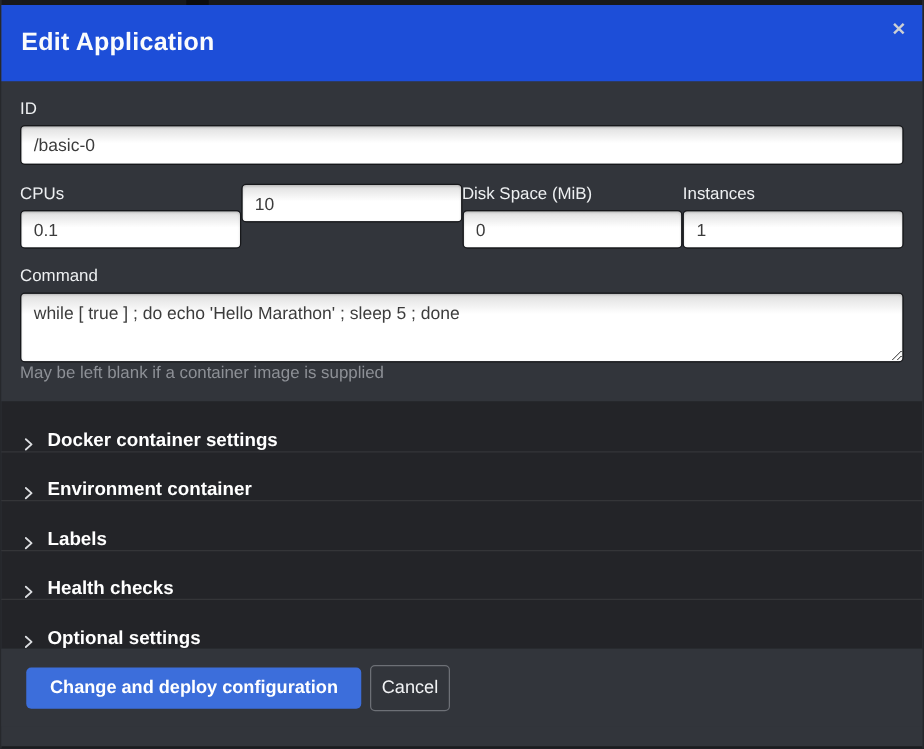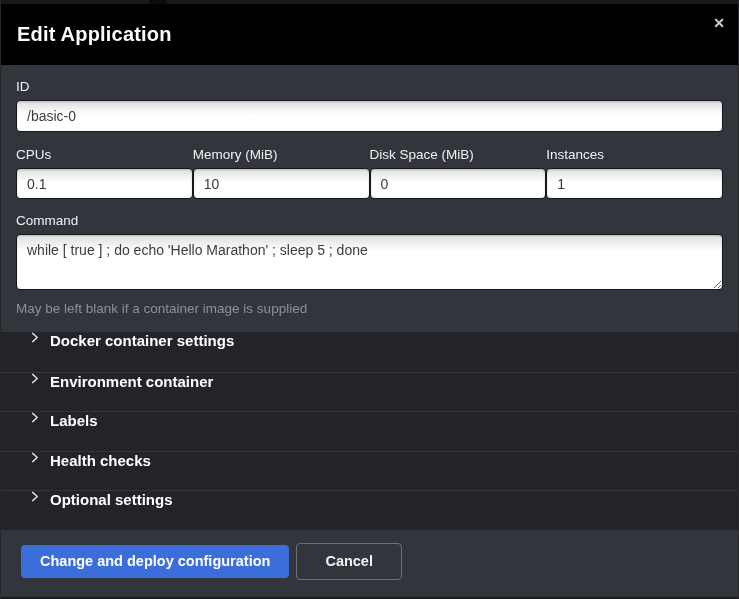--- a/index.html
+++ b/index.html
@@ -24,21 +24,21 @@
   }
   .top-strip .notch {
     position: absolute;
     left: 148px; top: 0;
     width: 18px; height: 4px;
     background: #0c0c0e;
   }
 
   .modal-header {
     height: 61px;
-    background: #000000;
+    background: #1d4ed8;
     display: flex;
     align-items: center;
     padding: 0 16px;
     position: relative;
   }
   .modal-title {
     color: #fafbfc;
     font-size: 20px;
     font-weight: 700;
     letter-spacing: 0.2px;
@@ -97,35 +97,35 @@
     box-shadow: inset 0 1px 2px rgba(0,0,0,0.18);
     padding: 7px 10px;
     font-size: 14px;
     color: #3c3c3c;
     font-family: "Liberation Sans", sans-serif;
     resize: both;
     outline: none;
     display: block;
   }
   .help-text {
-    margin-top: 11px;
+    margin-top: 0;
     font-size: 13.5px;
     color: #8d9096;
     margin-bottom: 16px;
   }
 
   .accordion {
     background: #232428;
     height: 198px;
   }
   .accordion-row {
     height: 39.6px;
     display: flex;
-    align-items: flex-start;
-    padding: 0 28px;
+    align-items: flex-end;
+    padding: 0 16px;
     cursor: pointer;
   }
   .accordion-row + .accordion-row {
     border-top: 1px solid rgba(255,255,255,0.08);
   }
   .chevron {
     width: 11px; height: 11px;
     margin-right: 10px;
     display: inline-flex;
     flex: 0 0 auto;
@@ -156,22 +156,22 @@
     font-family: "Liberation Sans", sans-serif;
   }
   .btn-cancel {
     height: 37px;
     margin-left: 7px;
     background: transparent;
     border: 1px solid #6d7076;
     border-radius: 4px;
     color: #f2f3f5;
     font-size: 14.5px;
-    font-weight: 700;
-    padding: 0 28px;
+    font-weight: 400;
+    padding: 0 8px;
     cursor: pointer;
     font-family: "Liberation Sans", sans-serif;
   }
 
   .bottom-strip {
     position: absolute;
     left: 0; bottom: 0;
     width: 100%; height: 2px;
     background: #1b1c1f;
   }
@@ -195,21 +195,20 @@
       <label class="field-label">ID</label>
       <input class="text-input" type="text" value="/basic-0" style="">
     </div>
 
     <div class="resource-row">
       <div>
         <label class="field-label">CPUs</label>
         <input class="text-input" type="text" value="0.1" style="">
       </div>
       <div>
-        <label class="field-label">Memory (MiB)</label>
         <input class="text-input" type="text" value="10" style="">
       </div>
       <div>
         <label class="field-label">Disk Space (MiB)</label>
         <input class="text-input" type="text" value="0" style="">
       </div>
       <div>
         <label class="field-label">Instances</label>
         <input class="text-input" type="text" value="1" style="">
       </div>

